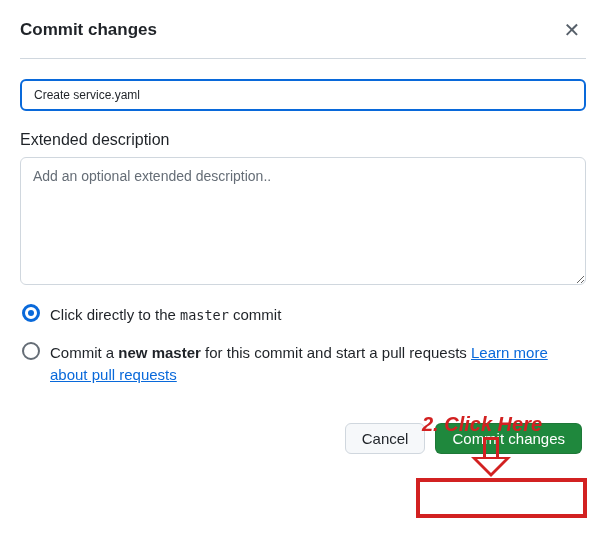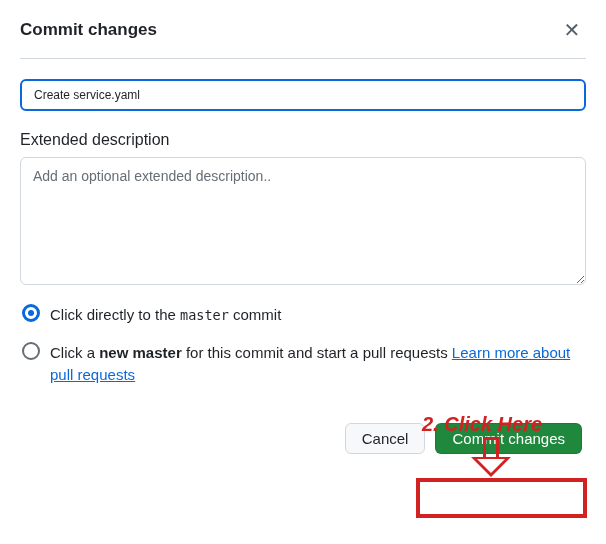--- a/index.html
+++ b/index.html
@@ -218,21 +218,21 @@
   <div class="radio-row">
     <input type="radio" class="radio" name="commit-type" checked="" style="">
     <span class="radio-label">
       <span>Click directly to the </span><span class="mono">master</span><span> commit</span>
     </span>
   </div>
 
   <div class="radio-row">
     <input type="radio" class="radio" name="commit-type" style="">
     <span class="radio-label">
-      <span>Click a </span><strong>new master</strong><span> for this commit and start a pull requests </span><a class="link">Learn more about pull requests</a>
+      <span>Commit a </span><strong>new master</strong><span> for this commit and start a pull requests </span><a class="link">Learn more about pull requests</a>
     </span>
   </div>
 
   <div class="footer">
     <button class="btn btn-secondary">Cancel</button>
     <button class="btn btn-primary">Commit changes</button>
   </div>
 </div>
 
 <div class="annotation-text" style="left:422px; top:413px;">2. Click Here</div>

